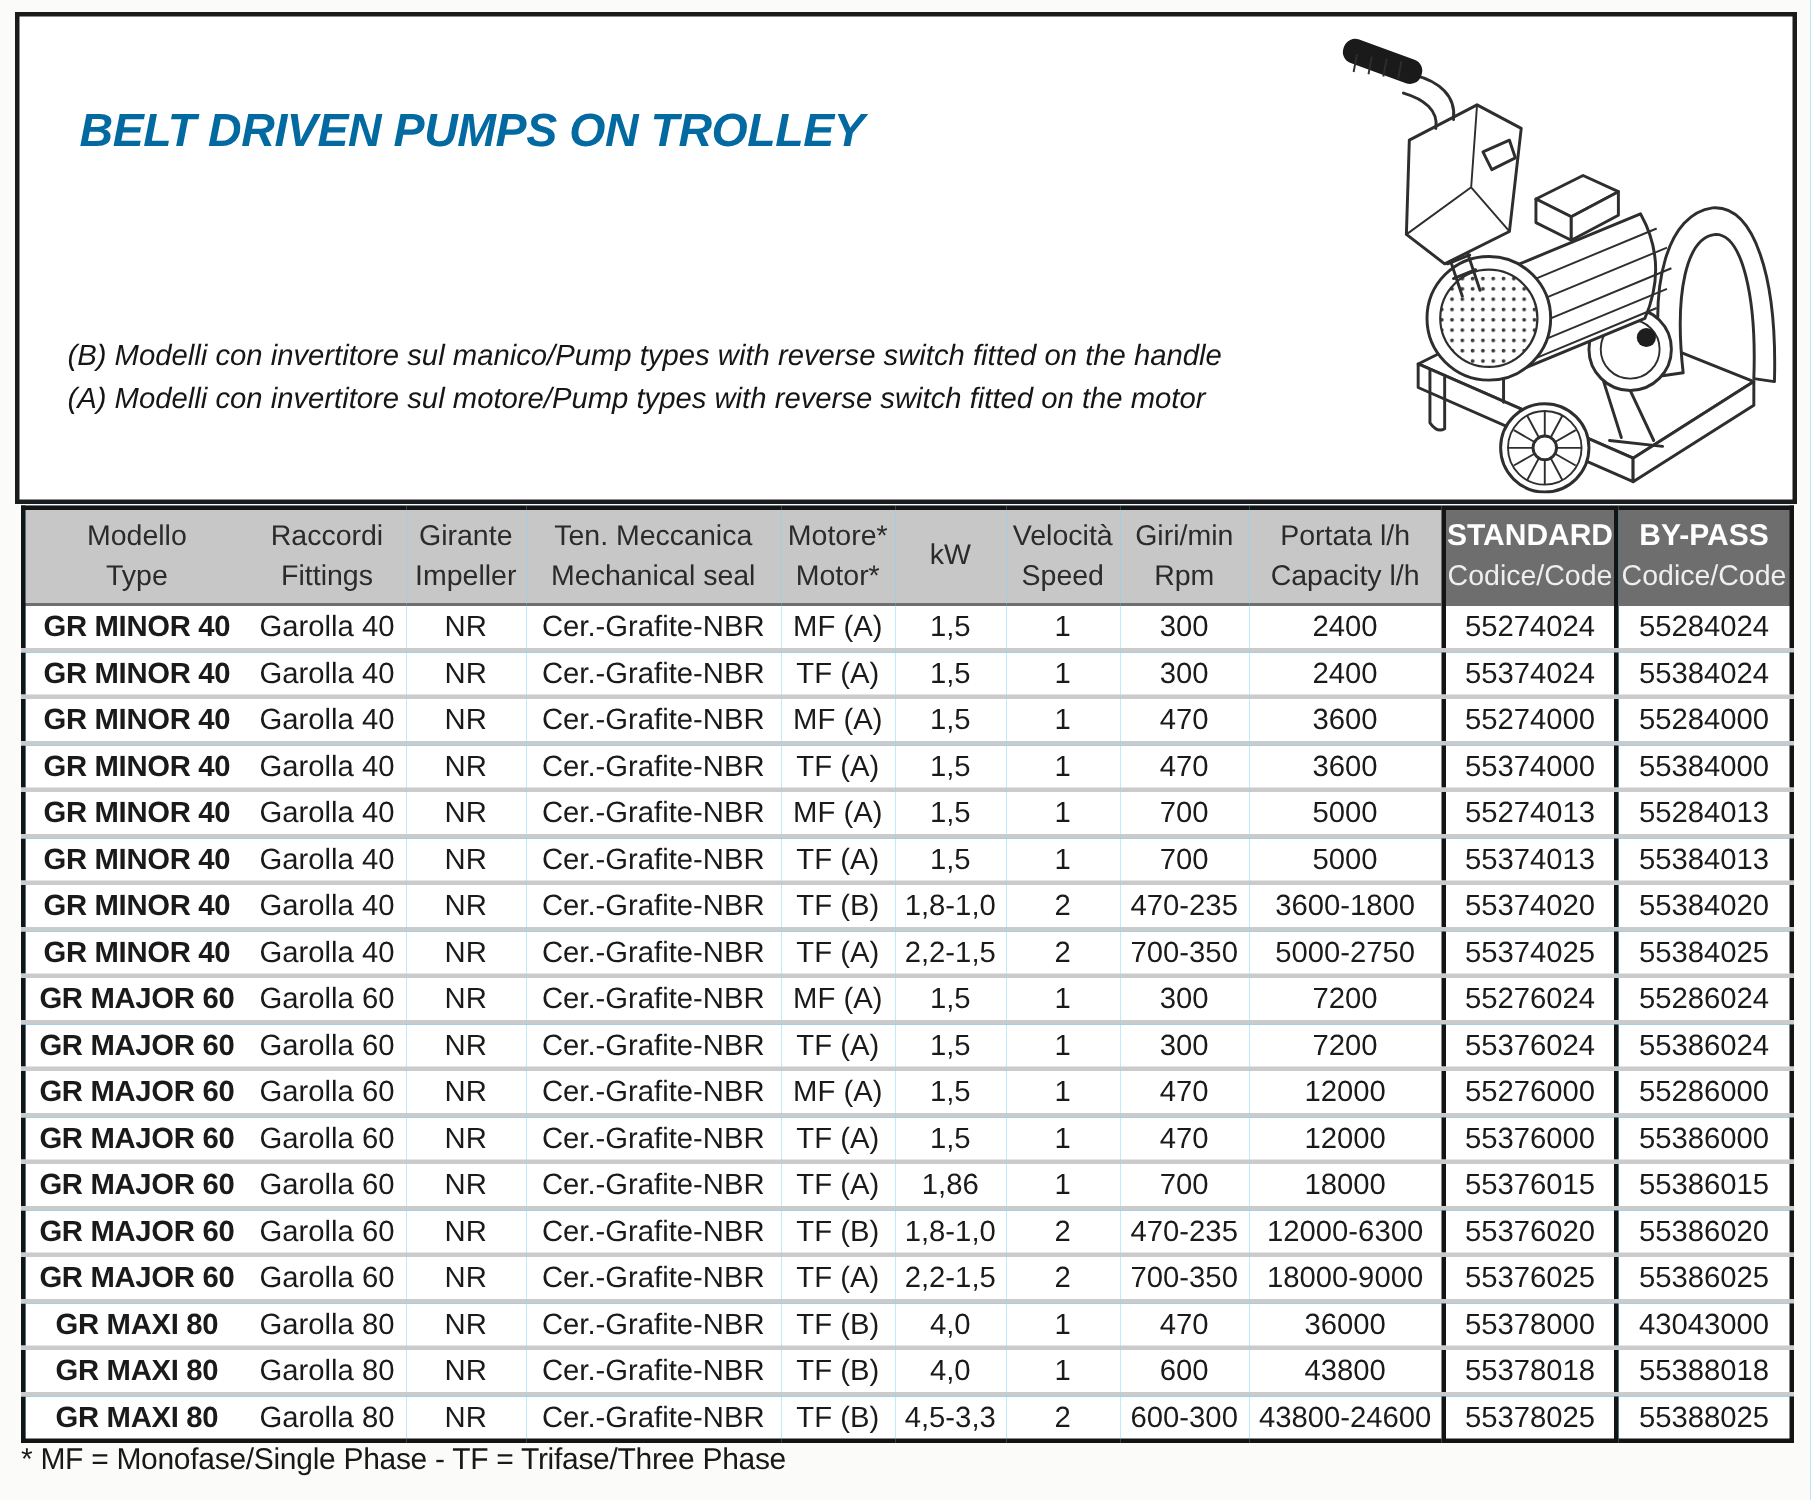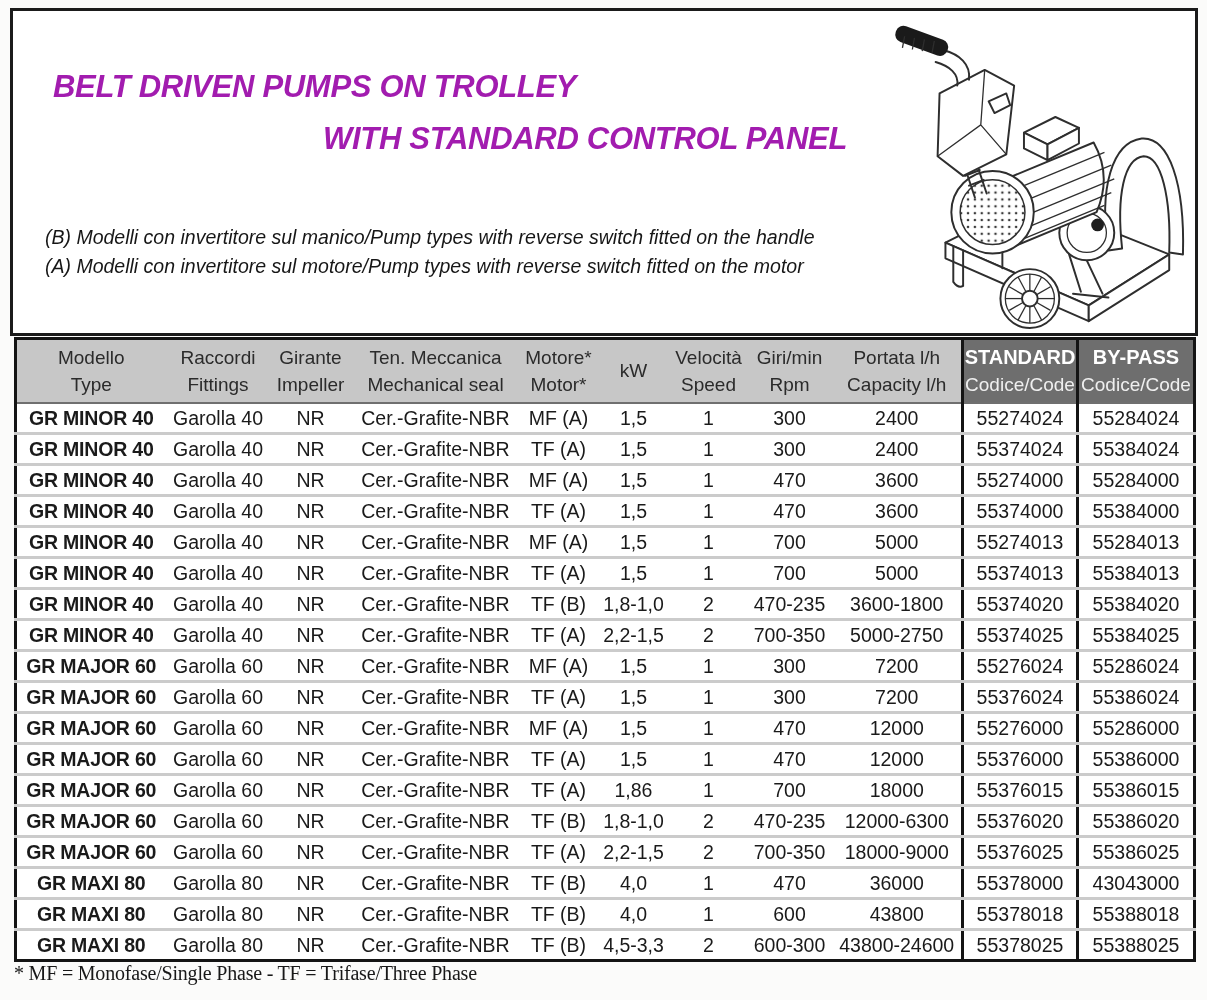--- a/index.html
+++ b/index.html
@@ -10,21 +10,21 @@
     color:#1c1c1c;
     overflow:hidden;
   }
   .top-box{
     position:absolute;left:10px;top:8px;width:1182px;height:322px;
     border:3px solid #1b1b1b;background:#ffffff;
   }
   .title-line{
     position:absolute;
     font-weight:bold;font-style:italic;
-    font-size:31px;letter-spacing:-0.3px;color:#a21caf;white-space:nowrap;
+    font-size:31px;letter-spacing:-0.3px;color:#0369a1;white-space:nowrap;
   }
   .title-1{left:40px;top:58px;}
   .title-2{left:310px;top:110px;}
   .notes{
     position:absolute;left:32px;top:212px;
     font-style:italic;font-size:19.5px;line-height:29px;color:#161616;white-space:nowrap;
   }
   .illustration{
     position:absolute;right:4px;top:0px;width:338px;height:318px;
   }
@@ -51,32 +51,31 @@
   th.code-col, td.code-col{border-left:3px solid #141414;}
   th.align-left, td.align-left{text-align:left;padding-left:8px;}
   tbody td{
     height:28px;font-size:19.5px;color:#1a1a1a;
     border-bottom:3px solid #cbcbcb;background:#fff;
   }
   tbody tr:last-child td{border-bottom:none;}
   td.cell-model{font-weight:bold;letter-spacing:-0.2px;}
   .footnote{
     position:absolute;left:14px;top:962px;
-    font-size:20px;color:#181818;white-space:nowrap;letter-spacing:-0.2px;font-family:Liberation Serif, serif;
+    font-size:20px;color:#181818;white-space:nowrap;letter-spacing:-0.2px;
   }
   svg .ln{fill:none;stroke:#2e2e2e;stroke-width:2;stroke-linecap:round;stroke-linejoin:round;}
   svg .fw{fill:#ffffff;stroke:#2e2e2e;stroke-width:2;stroke-linejoin:round;}
   svg .thin{fill:none;stroke:#2e2e2e;stroke-width:1.3;}
 </style>
 </head>
 <body>
 
 <div class="top-box">
   <div class="title-line title-1">BELT DRIVEN PUMPS ON TROLLEY</div>
-  <div class="title-line title-2">WITH STANDARD CONTROL PANEL</div>
   <div class="notes">
     <div>(B) Modelli con invertitore sul manico/Pump types with reverse switch fitted on the handle</div>
     <div>(A) Modelli con invertitore sul motore/Pump types with reverse switch fitted on the motor</div>
   </div>
 
   <svg class="illustration" viewBox="0 0 340 324" xmlns="http://www.w3.org/2000/svg">
     <defs>
       <pattern id="dots" width="7" height="7" patternUnits="userSpaceOnUse">
         <circle cx="3" cy="3" r="1.3" fill="#3a3a3a"></circle>
       </pattern>

